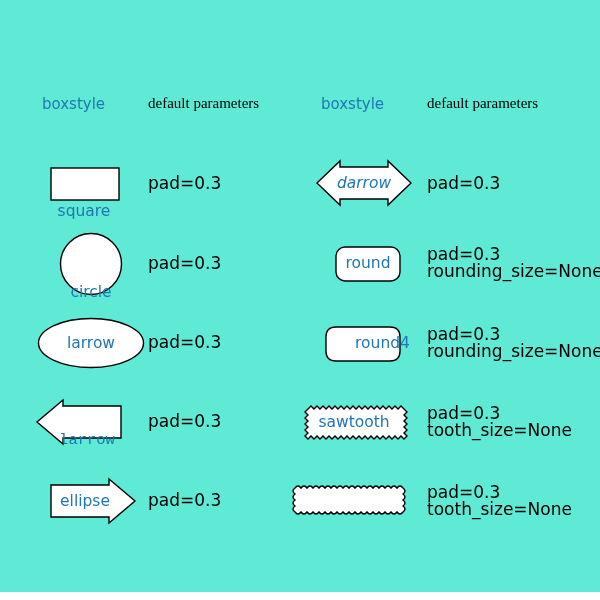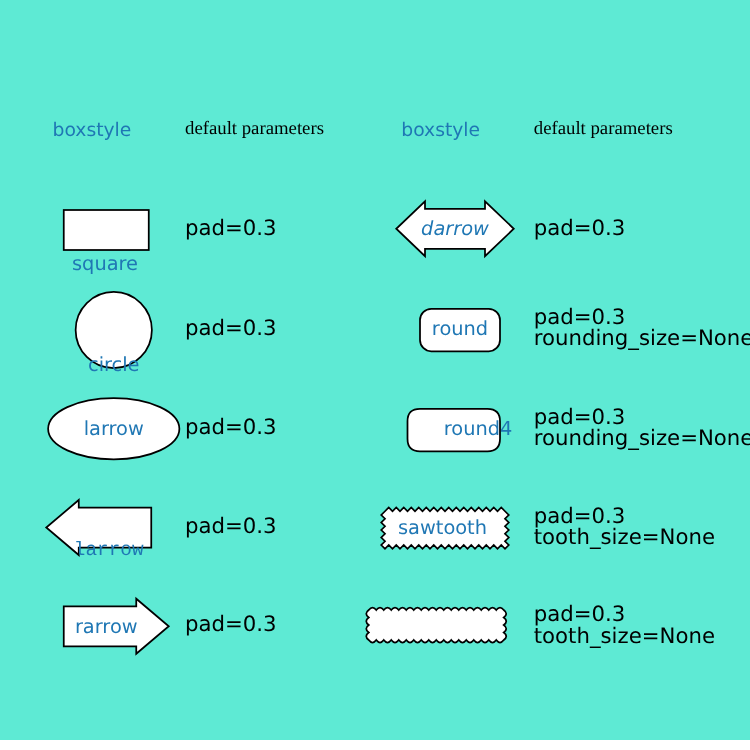--- a/index.html
+++ b/index.html
@@ -93,21 +93,21 @@
     </svg>
   </div>
   <div class="shape-label" style="left:87px; top:440px;font-family:Liberation Mono, monospace;">larrow</div>
   <div class="params" style="left:148px; top:413px;">pad=0.3</div>
 
   <div class="cell" style="left:50px; top:478px;">
     <svg width="86" height="46" viewBox="0 0 86 46">
       <path class="stroke" d="M 1 7 L 59 7 L 59 1 L 85 23 L 59 45 L 59 39 L 1 39 Z"></path>
     </svg>
   </div>
-  <div class="shape-label" style="left:85px; top:501px;">rarrow</div>
+  <div class="shape-label" style="left:85px; top:501px;">ellipse</div>
   <div class="params" style="left:148px; top:492px;">pad=0.3</div>
 
   <div class="cell" style="left:316px; top:160px;">
     <svg width="96" height="46" viewBox="0 0 96 46">
       <path class="stroke" d="M 24 7 L 72 7 L 72 1 L 95 23 L 72 45 L 72 39 L 24 39 L 24 45 L 1 23 L 24 1 Z"></path>
     </svg>
   </div>
   <div class="shape-label" style="left:364px; top:183px;font-style:italic;">darrow</div>
   <div class="params" style="left:427px; top:175px;">pad=0.3</div>
 

